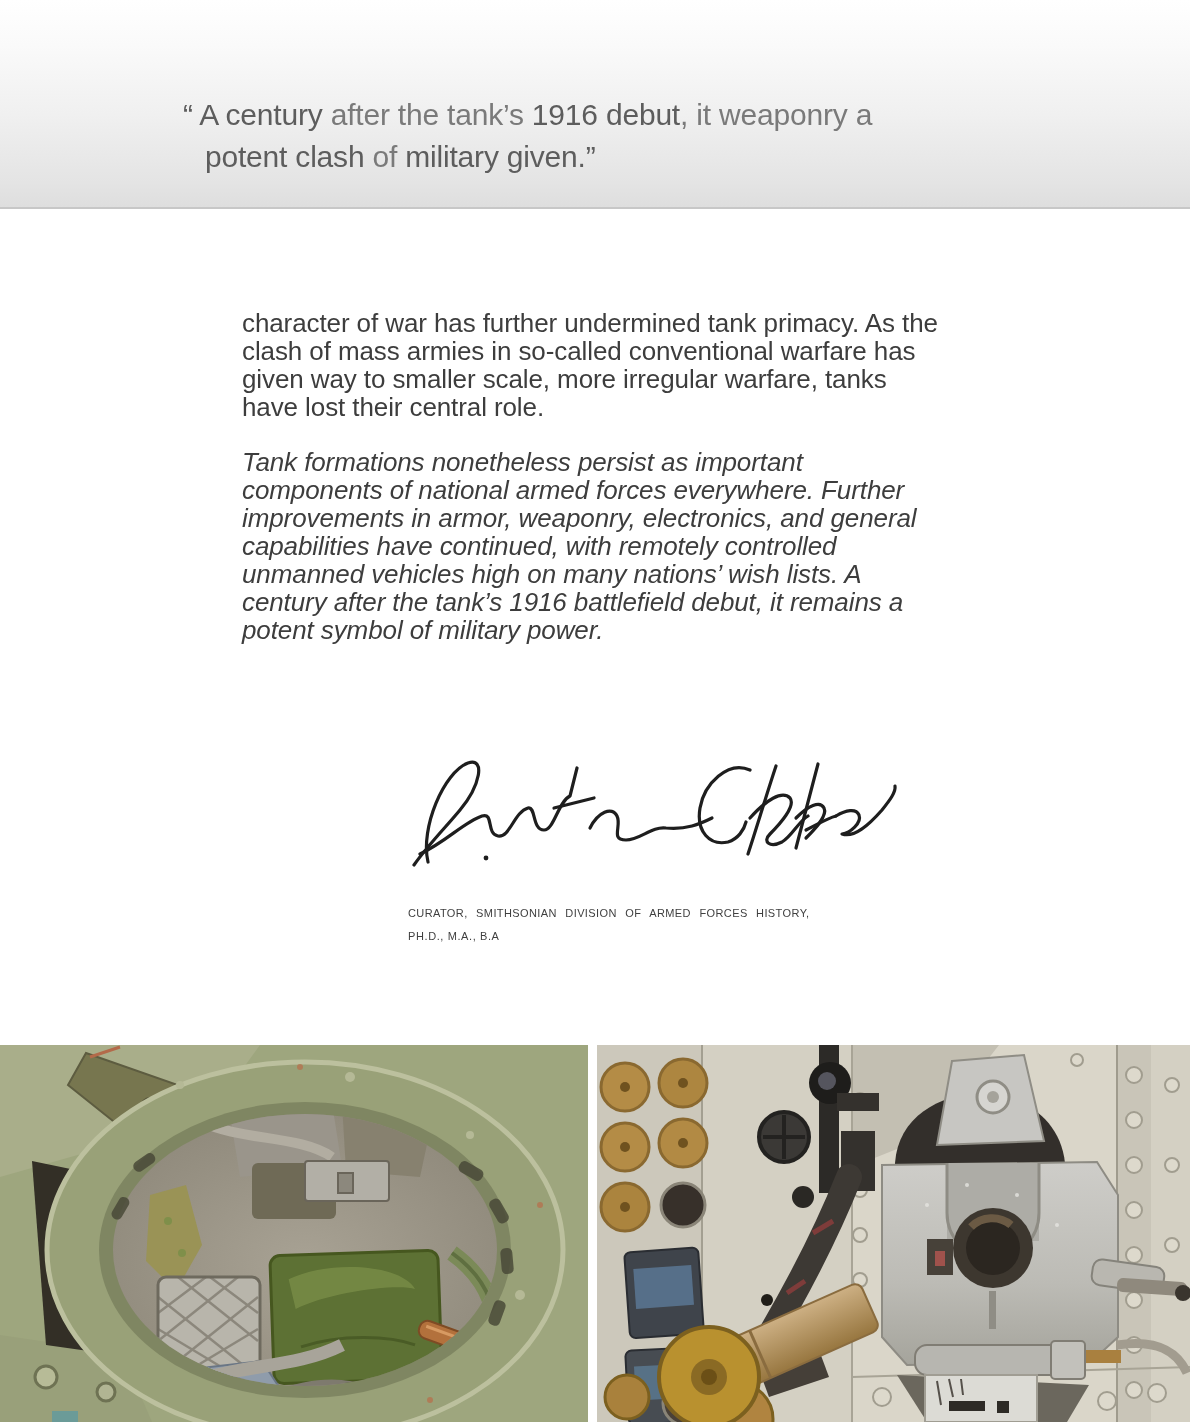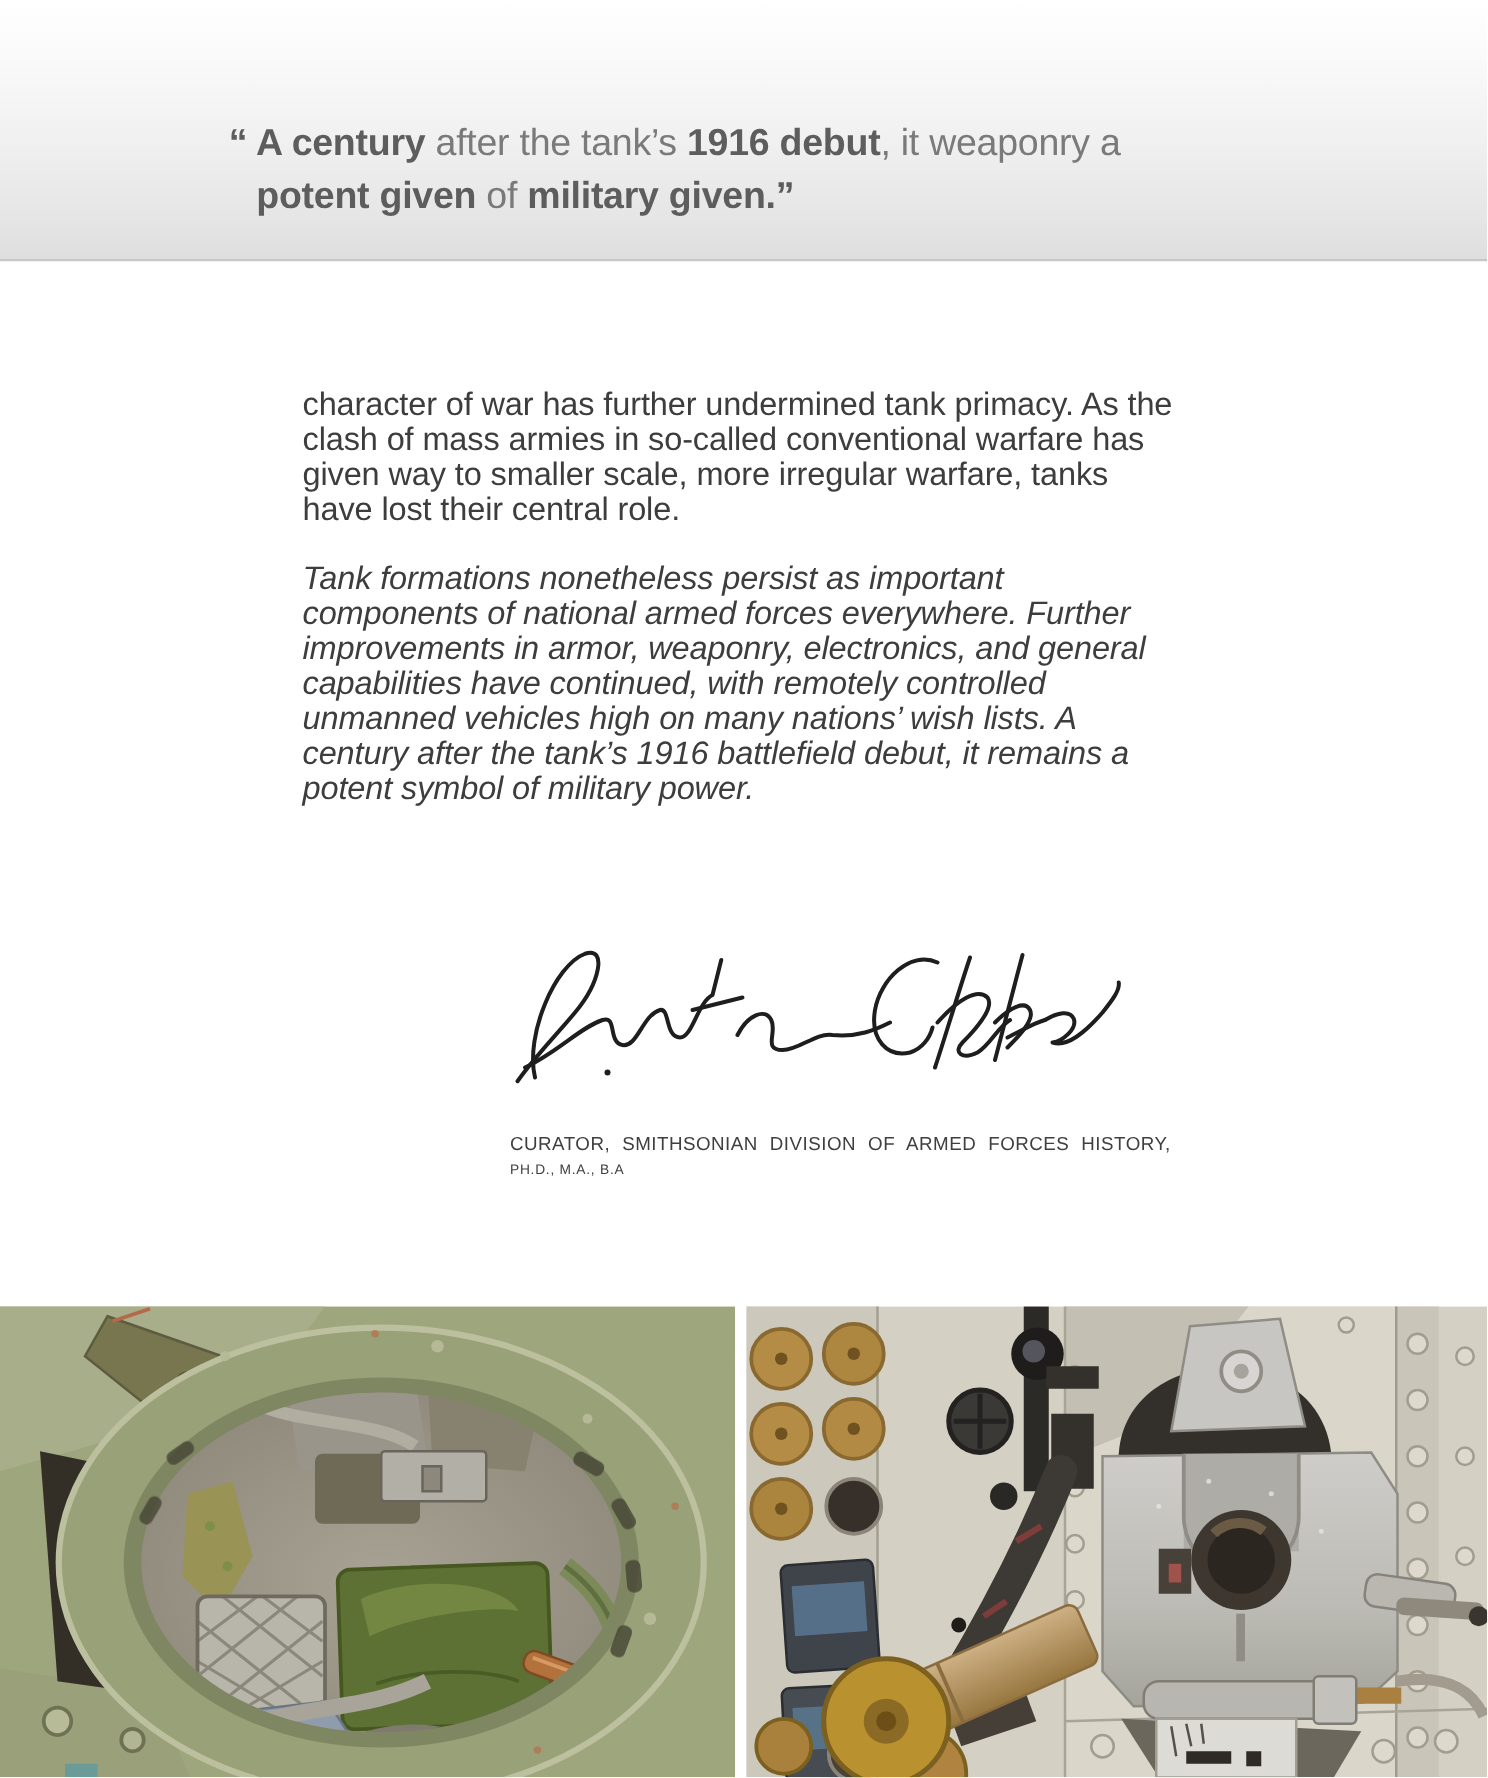--- a/index.html
+++ b/index.html
@@ -12,49 +12,49 @@
   .quote-band {
     position:absolute; left:0; top:0; width:1190px; height:209px;
     background:linear-gradient(180deg,#ffffff 0%,#fafafa 22%,#f0f0f0 55%,#e4e4e4 88%,#dedede 100%);
     border-bottom:2px solid #c7c7c7;
   }
   .pull-quote {
     position:absolute; left:205px; top:94px; width:880px;
     font-size:30px; line-height:42px; letter-spacing:-0.2px;
     color:#7a7a7a; text-indent:-22px;
   }
-  .pull-quote .q-bold { font-weight:bold; color:#5d5d5d; }
+  .pull-quote .q-bold { font-weight:normal; color:#5d5d5d; }
 
   
   .article {
     position:absolute; left:242px; top:309px; width:706px;
     font-size:26px; line-height:28px; color:#3d3d3d; letter-spacing:-0.1px;
   }
   .article p + p { margin-top:27px;font-style:italic; }
 
   
   .signature-wrap { position:absolute; left:398px; top:750px; width:520px; height:130px; }
   .sig-name   { position:absolute; left:408px; top:876px; font-size:24px; color:#3a3a3a; letter-spacing:1px; }
-  .sig-title  { position:absolute; left:408px; top:907px; font-size:15px; color:#3f3f3f; letter-spacing:0.4px; word-spacing:5px; }
+  .sig-title  { position:absolute; left:408px; top:907px; font-size:11px; color:#3f3f3f; letter-spacing:0.4px; word-spacing:5px; }
   .sig-creds  { position:absolute; left:408px; top:930px; font-size:11px; color:#3f3f3f; letter-spacing:0.6px; }
 
   
   .photo-row { position:absolute; left:0; top:1045px; width:1190px; height:377px; }
   .photo { position:absolute; top:0; height:377px; overflow:hidden; }
   .photo-left  { left:0;     width:588px; }
   .photo-right { left:597px; width:593px; }
   .photo svg { display:block; width:100%; height:100%; }
 </style>
 </head>
 <body>
 
 <div class="page">
 
   <div class="quote-band">
-    <div class="pull-quote" id="pull-quote"><span class="q-bold">“ A century</span><span class="q-reg"> after the tank’s </span><span class="q-bold">1916 debut</span><span class="q-reg">, it weaponry a</span><br><span class="q-bold">potent given</span><span class="q-reg"> of </span><span class="q-bold">military given.”</span></div>
+    <div class="pull-quote" id="pull-quote"><span class="q-bold">“ A century</span><span class="q-reg"> after the tank’s </span><span class="q-bold">1916 debut</span><span class="q-reg">, it weaponry a</span><br><span class="q-bold">potent clash</span><span class="q-reg"> of </span><span class="q-bold">military given.”</span></div>
   </div>
 
   <div class="article">
     <p>character of war has further undermined tank primacy. As the clash of mass armies in so-called conventional warfare has given way to smaller scale, more irregular warfare, tanks have lost their central role.</p>
     <p>Tank formations nonetheless persist as important components of national armed forces everywhere. Further improvements in armor, weaponry, electronics, and general capabilities have continued, with remotely controlled unmanned vehicles high on many nations’ wish lists. A century after the tank’s 1916 battlefield debut, it remains a potent symbol of military power.</p>
   </div>
 
   <div class="signature-wrap" aria-label="Barton C Hacker">
     <svg viewBox="0 0 520 130">
       <g fill="none" stroke="#1e1e1e" stroke-width="3.2" stroke-linecap="round" stroke-linejoin="round">

